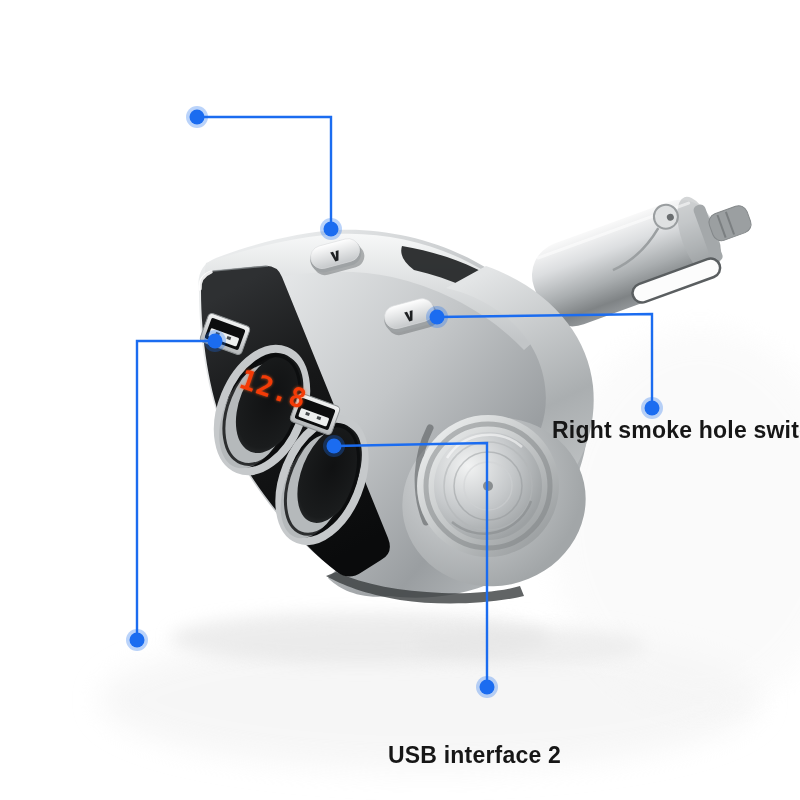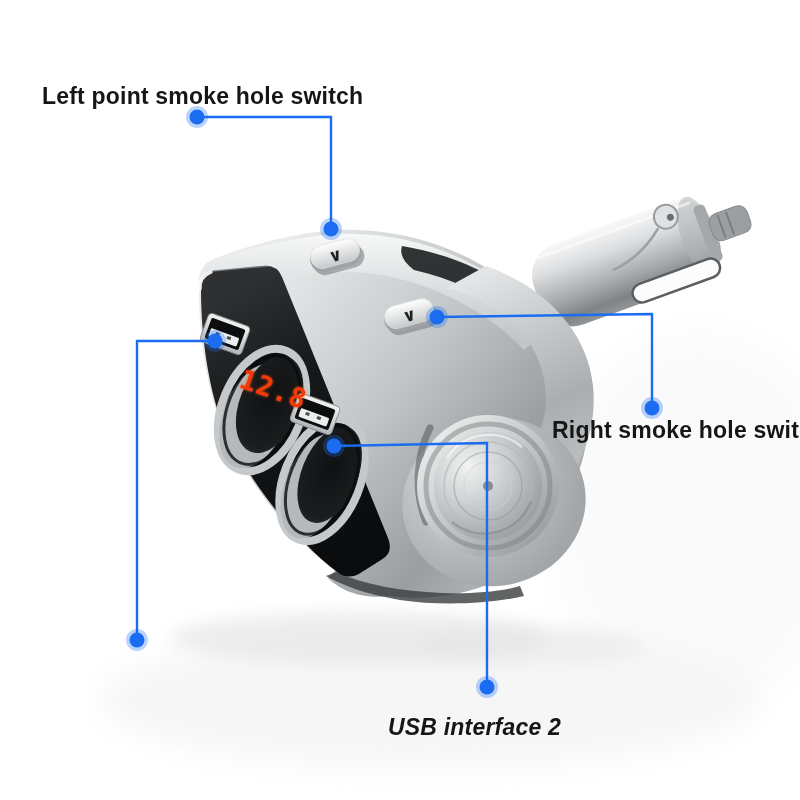--- a/index.html
+++ b/index.html
@@ -4,21 +4,21 @@
 <style>
   html,body{margin:0;padding:0;background:#fff;}
   .stage{position:relative;width:800px;height:800px;overflow:hidden;background:#ffffff;
          font-family:"Liberation Sans",sans-serif;}
   .stage svg{position:absolute;left:0;top:0;}
   .lbl{position:absolute;font-weight:700;font-size:23px;line-height:1.1;color:#161616;
        white-space:nowrap;letter-spacing:0.2px;}
   #lbl-left{left:42px;top:84px;}
   #lbl-right{left:552px;top:418px;}
   #lbl-usb1{left:66px;top:656px;}
-  #lbl-usb2{left:388px;top:715px;font-style:italic;}
+  #lbl-usb2{left:388px;top:743px;}
 </style>
 </head>
 <body>
 
 <div class="stage">
 <svg width="800" height="800" viewBox="0 0 800 800">
   <defs>
     <filter id="b14" x="-60%" y="-60%" width="220%" height="220%">
           <feGaussianBlur stdDeviation="14"></feGaussianBlur>
         </filter>
@@ -199,16 +199,15 @@
     <circle cx="215" cy="341" r="7.5" fill="#1b6cf0"></circle>
     <circle cx="137" cy="640" r="11" opacity=".3" fill="#1b6cf0"></circle>
     <circle cx="137" cy="640" r="7.5" fill="#1b6cf0"></circle>
     <circle cx="334" cy="446" r="11" opacity=".3" fill="#1b6cf0"></circle>
     <circle cx="334" cy="446" r="7.5" fill="#1b6cf0"></circle>
     <circle cx="487" cy="687" r="11" opacity=".3" fill="#1b6cf0"></circle>
     <circle cx="487" cy="687" r="7.5" fill="#1b6cf0"></circle>
   </g>
 </svg>
 
-  <div class="lbl" id="lbl-left">Left point smoke hole switch</div>
   <div class="lbl" id="lbl-right">Right smoke hole switch</div>
   <div class="lbl" id="lbl-usb2">USB interface 2</div>
 </div>
 
 </body></html>

